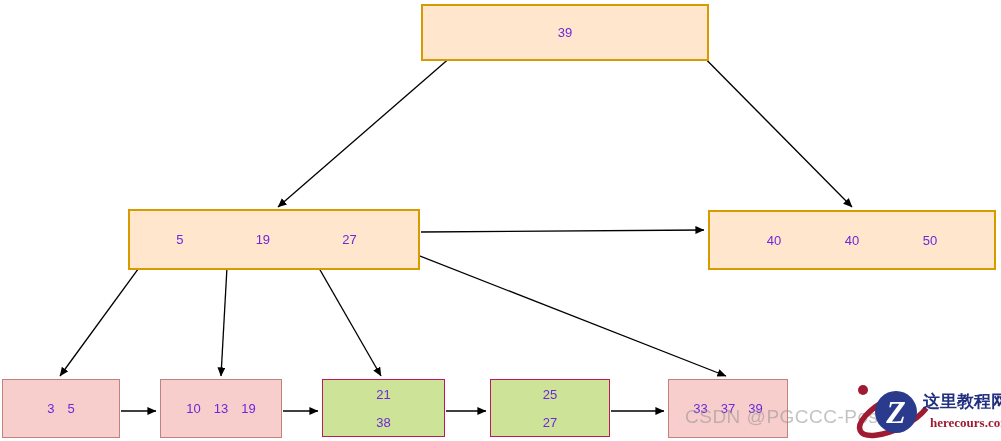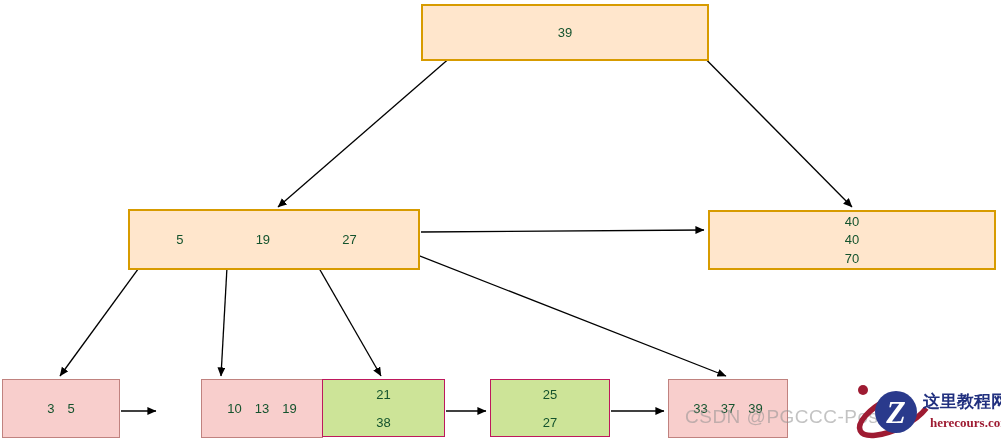--- a/index.html
+++ b/index.html
@@ -2,33 +2,33 @@
 <html><head>
 <meta charset="utf-8">
 <style>
   html,body{margin:0;padding:0;background:#fff;}
   .canvas{
     position:relative;width:1001px;height:441px;background:#ffffff;
     font-family:"Liberation Sans",sans-serif;overflow:hidden;
   }
   .node{
     position:absolute;box-sizing:border-box;display:flex;align-items:center;
-    font-size:13px;color:#14532d;
+    font-size:13px;color:#6d28d9;
   }
   .node.orange{background:#ffe6cc;border:2px solid #d79b00;}
   .node.pink{background:#f8cecc;border:1px solid #c0827f;}
   .node.green{background:#cde498;border:1px solid #be185d;flex-direction:column;}
   .node.internal{justify-content:space-around;padding:0 25px;}
   .node.internal-l{justify-content:space-around;padding-left:10px;padding-right:25px;}
   .node.centered{justify-content:center;gap:13px;}
   #root-node   {left:421px;top:4px;  width:288px;height:57px;}
   #internal-left {left:128px;top:209px;width:292px;height:61px;}
-  #internal-right{left:708px;top:210px;width:288px;height:60px;flex-direction:column;}
+  #internal-right{left:708px;top:210px;width:288px;height:60px;}
   #leaf-1{left:2px;  top:379px;width:118px;height:59px;}
-  #leaf-2{left:160px;top:379px;width:122px;height:59px;margin-left:41px;}
+  #leaf-2{left:160px;top:379px;width:122px;height:59px;}
   #leaf-3{left:322px;top:379px;width:123px;height:58px;}
   #leaf-4{left:490px;top:379px;width:120px;height:58px;align-items:center;}
   #leaf-5{left:668px;top:379px;width:120px;height:59px;z-index:1;}
   #edge-layer{position:absolute;left:0;top:0;width:1001px;height:441px;pointer-events:none;}
   .watermark{
     position:absolute;left:685px;top:406px;z-index:2;
     font-size:19px;letter-spacing:0.5px;color:rgba(145,145,145,0.55);
     white-space:nowrap;
   }
   .logo{position:absolute;left:851px;top:379px;z-index:3;}
@@ -65,21 +65,21 @@
 
   <div id="internal-left" class="node orange internal-l">
     <span>5</span>
     <span>19</span>
     <span>27</span>
   </div>
 
   <div id="internal-right" class="node orange internal">
     <span>40</span>
     <span>40</span>
-    <span>70</span>
+    <span>50</span>
   </div>
 
   <div id="leaf-1" class="node pink centered">
     <span>3</span>
     <span>5</span>
   </div>
 
   <div id="leaf-2" class="node pink centered">
     <span>10</span>
     <span>13</span>

